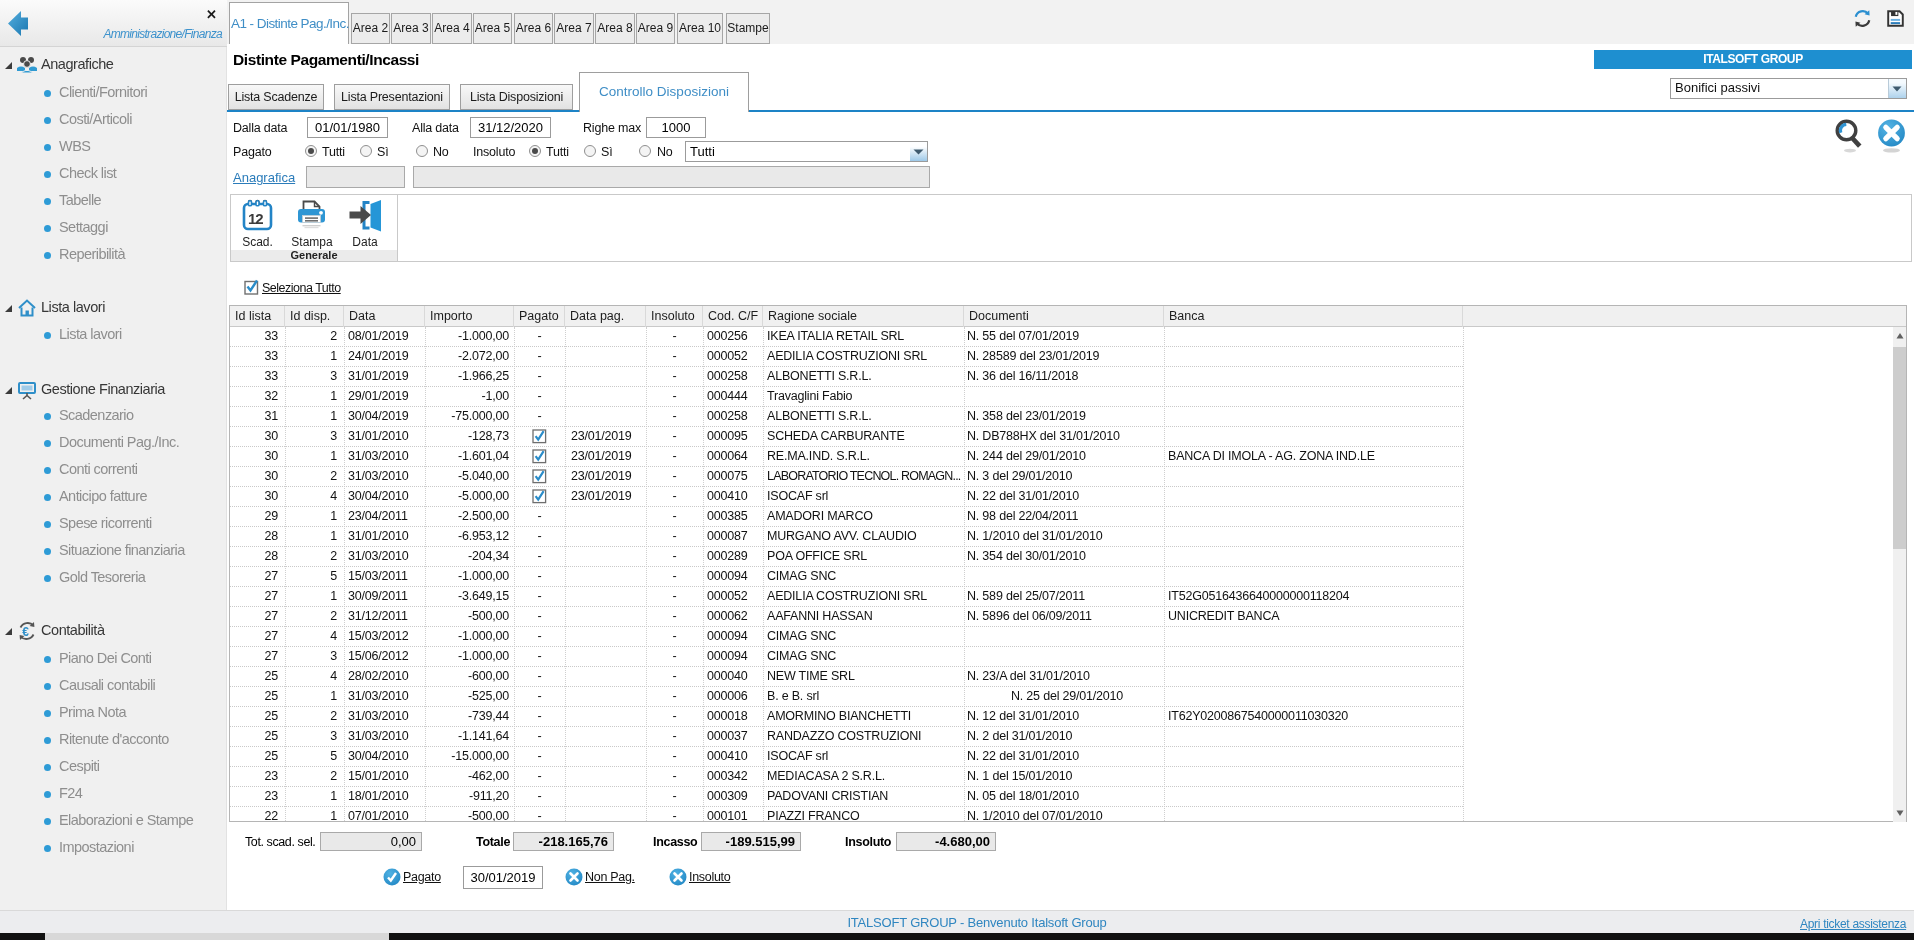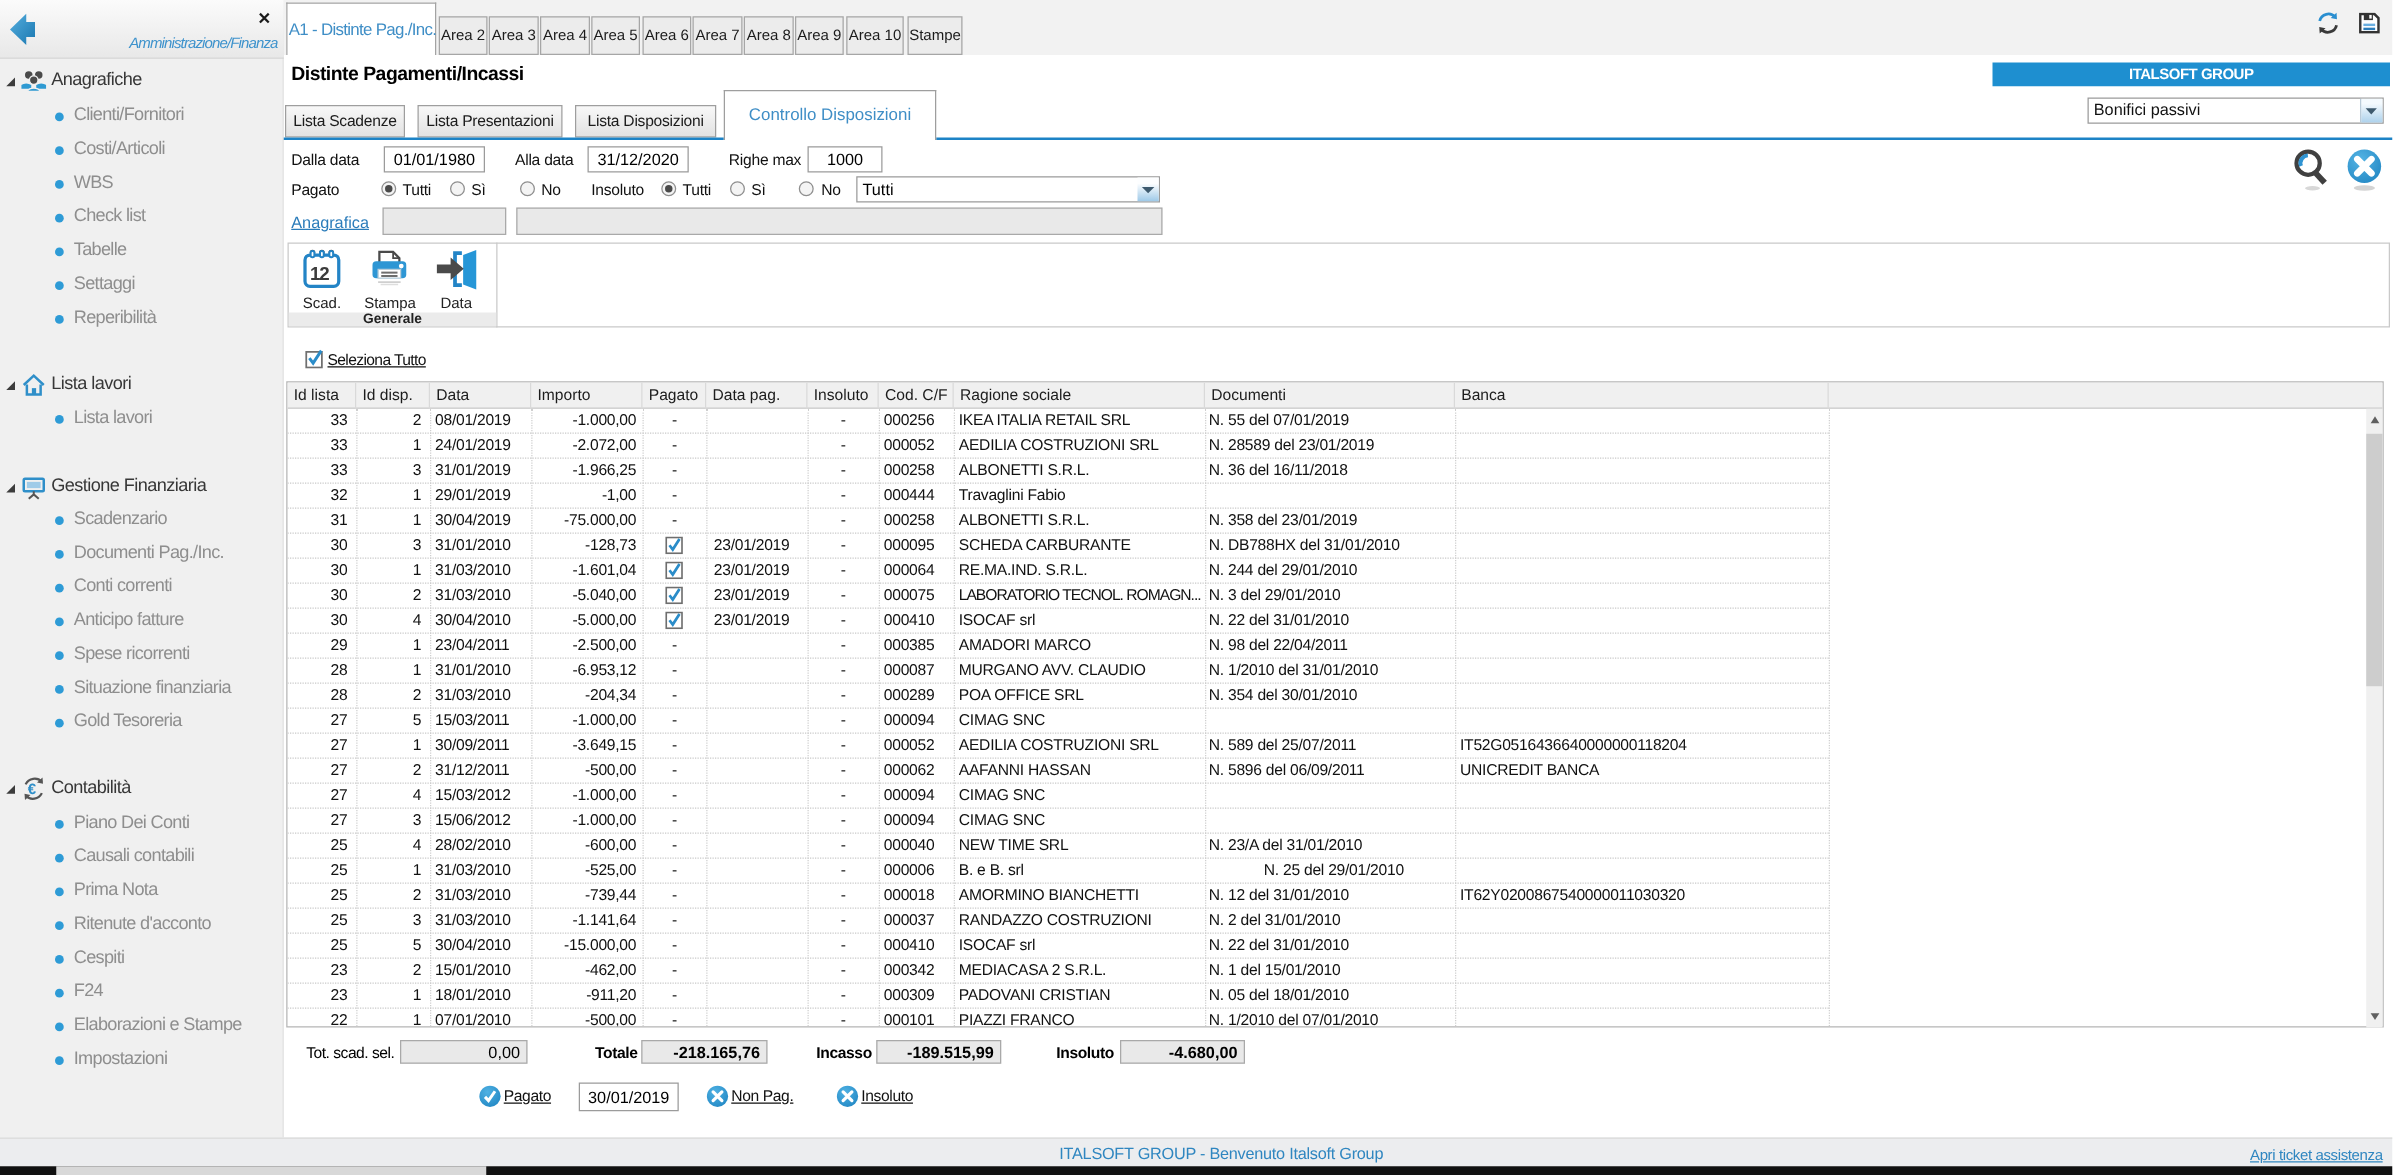--- a/index.html
+++ b/index.html
@@ -356,20 +356,21 @@
 <div class="cell rt" style="left:195px;width:84px">-1.601,04</div>
 <svg style="position:absolute;left:302px;top:2px" width="15" height="15" viewBox="0 0 15 15">
 <rect x="1" y="1" width="12.6" height="12.6" fill="#fff" stroke="#6e6e6e" stroke-width="1.3"></rect>
 <path d="M3.6 7.2 L6.2 10.6 L11.6 2.2" fill="none" stroke="#2a8cc9" stroke-width="2.2"></path>
 </svg>
 <div class="cell" style="left:341px;width:74px">23/01/2019</div>
 <div class="cell" style="left:416px;width:57px;text-align:center">-</div>
 <div class="cell" style="left:477px;width:55px">000064</div>
 <div class="cell" style="left:537px;width:196px">RE.MA.IND. S.R.L.</div>
 <div class="cell" style="left:737px;width:196px">N. 244 del 29/01/2010</div>
+<div class="cell" style="left:938px;width:430px">BANCA DI IMOLA - AG. ZONA IND.LE</div>
 </div>
 <div class="row" style="left:0;top:161px;width:1233px">
 <div class="cell rt" style="left:0px;width:48px">30</div>
 <div class="cell rt" style="left:55px;width:52px">2</div>
 <div class="cell" style="left:118px;width:76px">31/03/2010</div>
 <div class="cell rt" style="left:195px;width:84px">-5.040,00</div>
 <svg style="position:absolute;left:302px;top:2px" width="15" height="15" viewBox="0 0 15 15">
 <rect x="1" y="1" width="12.6" height="12.6" fill="#fff" stroke="#6e6e6e" stroke-width="1.3"></rect>
 <path d="M3.6 7.2 L6.2 10.6 L11.6 2.2" fill="none" stroke="#2a8cc9" stroke-width="2.2"></path>
 </svg>

